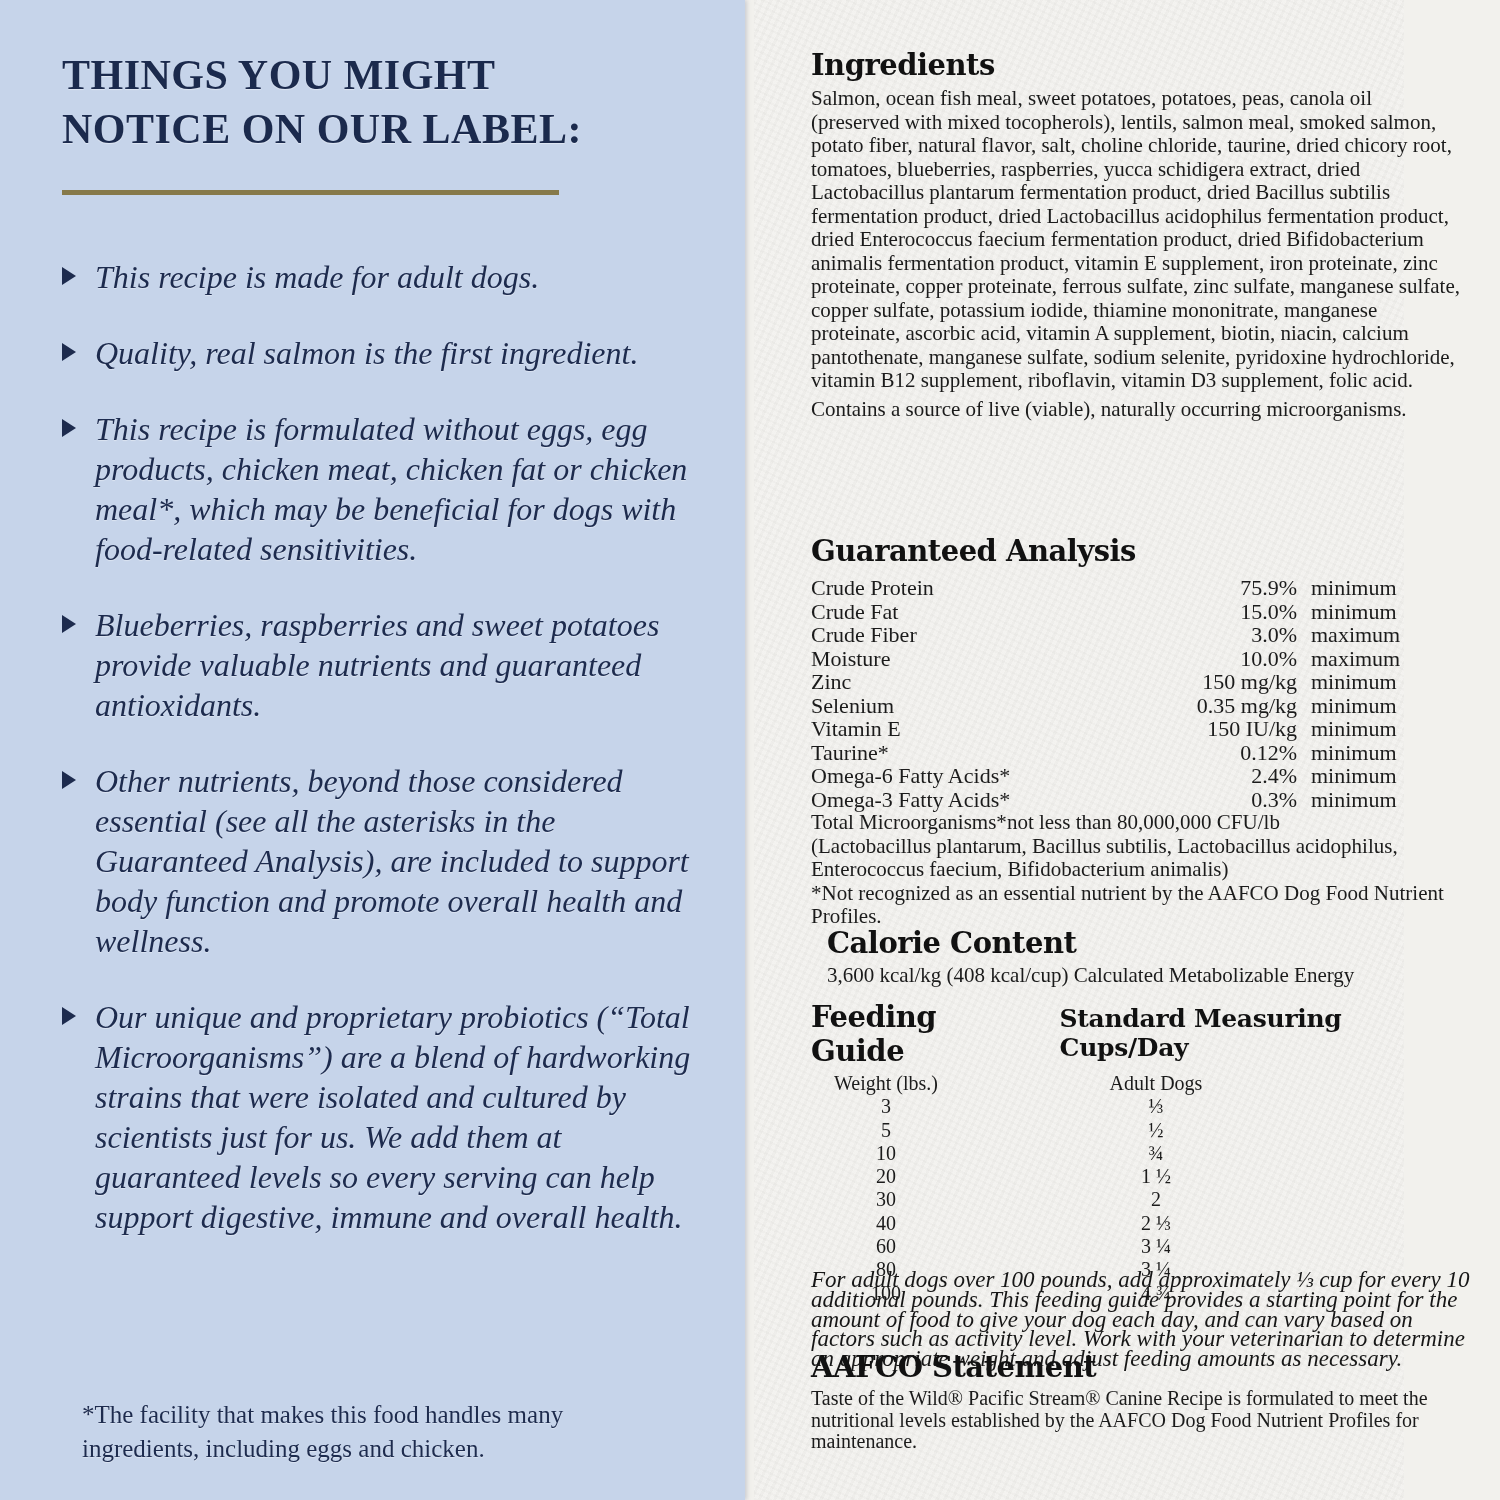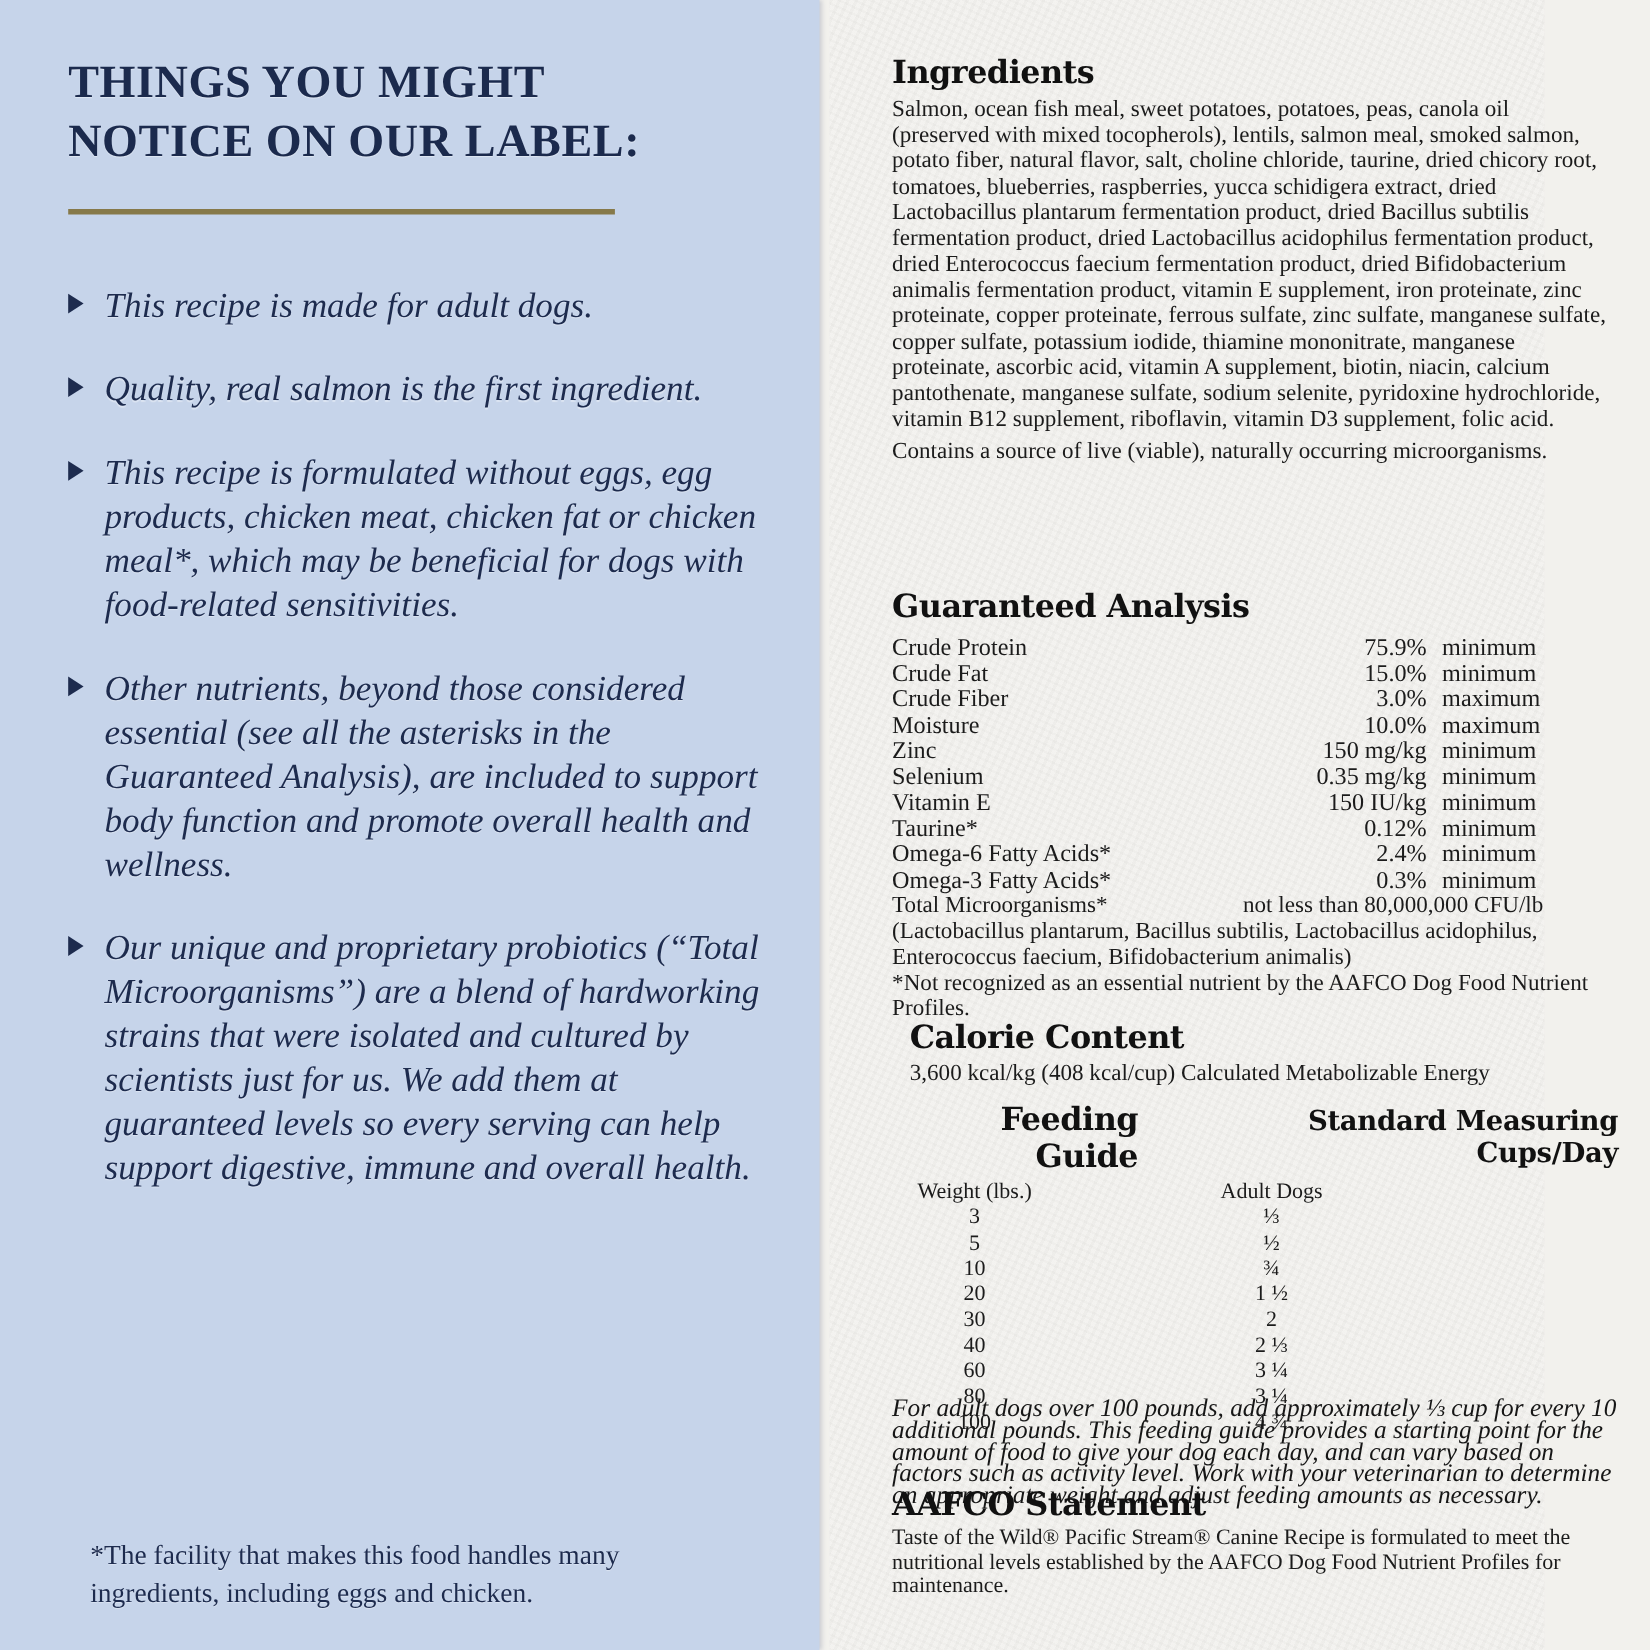--- a/index.html
+++ b/index.html
@@ -72,28 +72,28 @@
   .sec-ingredients .body-text { margin-top:5px; width:650px; }
   .ing-note { margin-top:14px; width:650px; }
 
   .sec-ga { top:534px; }
   .ga-table { margin-top:8px; width:592px; }
   .ga-row { display:flex; font-size:22px; line-height:23.5px; }
   .ga-name { flex:1; }
   .ga-value { width:175px; text-align:right; }
   .ga-qual { width:92px; margin-left:14px; text-align:left; }
   .ga-micro { display:flex; font-size:21px; line-height:23.5px; width:592px; }
-  .ga-micro .ga-value-span { flex:1; text-align:right; }
+  .ga-micro .ga-value-span { flex:1; text-align:left; }
   .ga-paren, .ga-note { font-size:21px; line-height:23.5px; width:650px; }
 
   .sec-calorie { top:926px;margin-left:16px; }
   .sec-calorie .body-text { margin-top:4px; width:650px; }
 
   .sec-feeding { top:1000px; }
-  .feeding-title-row { display:flex; align-items:baseline;text-align:right; }
+  .feeding-title-row { display:flex; align-items:baseline; }
   .feeding-subtitle {
     font-family:"DejaVu Serif", serif; font-weight:bold;
     font-size:25px; color:#111; margin-left:25px; letter-spacing:-0.3px;
   }
   .feed-headers, .feed-row { display:flex; font-size:20px; line-height:23.3px; }
   .feed-headers { margin-top:4px; }
   .feed-col1 { width:150px; text-align:center; }
   .feed-col2 { width:390px; text-align:center; }
 
   .feeding-footnote {
@@ -126,20 +126,24 @@
         <li>
           <span class="tri"></span>
           <span>Quality, real salmon is the first ingredient.</span>
         </li>
 
         <li>
           <span class="tri"></span>
           <span>This recipe is formulated without eggs, egg products, chicken meat, chicken fat or chicken meal*, which may be beneficial for dogs with food-related sensitivities.</span>
         </li>
 
+        <li>
+          <span class="tri"></span>
+          <span>Blueberries, raspberries and sweet potatoes provide valuable nutrients and guaranteed antioxidants.</span>
+        </li>
 
         <li>
           <span class="tri"></span>
           <span>Other nutrients, beyond those considered essential (see all the asterisks in the Guaranteed Analysis), are included to support body function and promote overall health and wellness.</span>
         </li>
 
         <li>
           <span class="tri"></span>
           <span>Our unique and proprietary probiotics (“Total Microorganisms”) are a blend of hardworking strains that were isolated and cultured by scientists just for us. We add them at guaranteed levels so every serving can help support digestive, immune and overall health.</span>
         </li>

